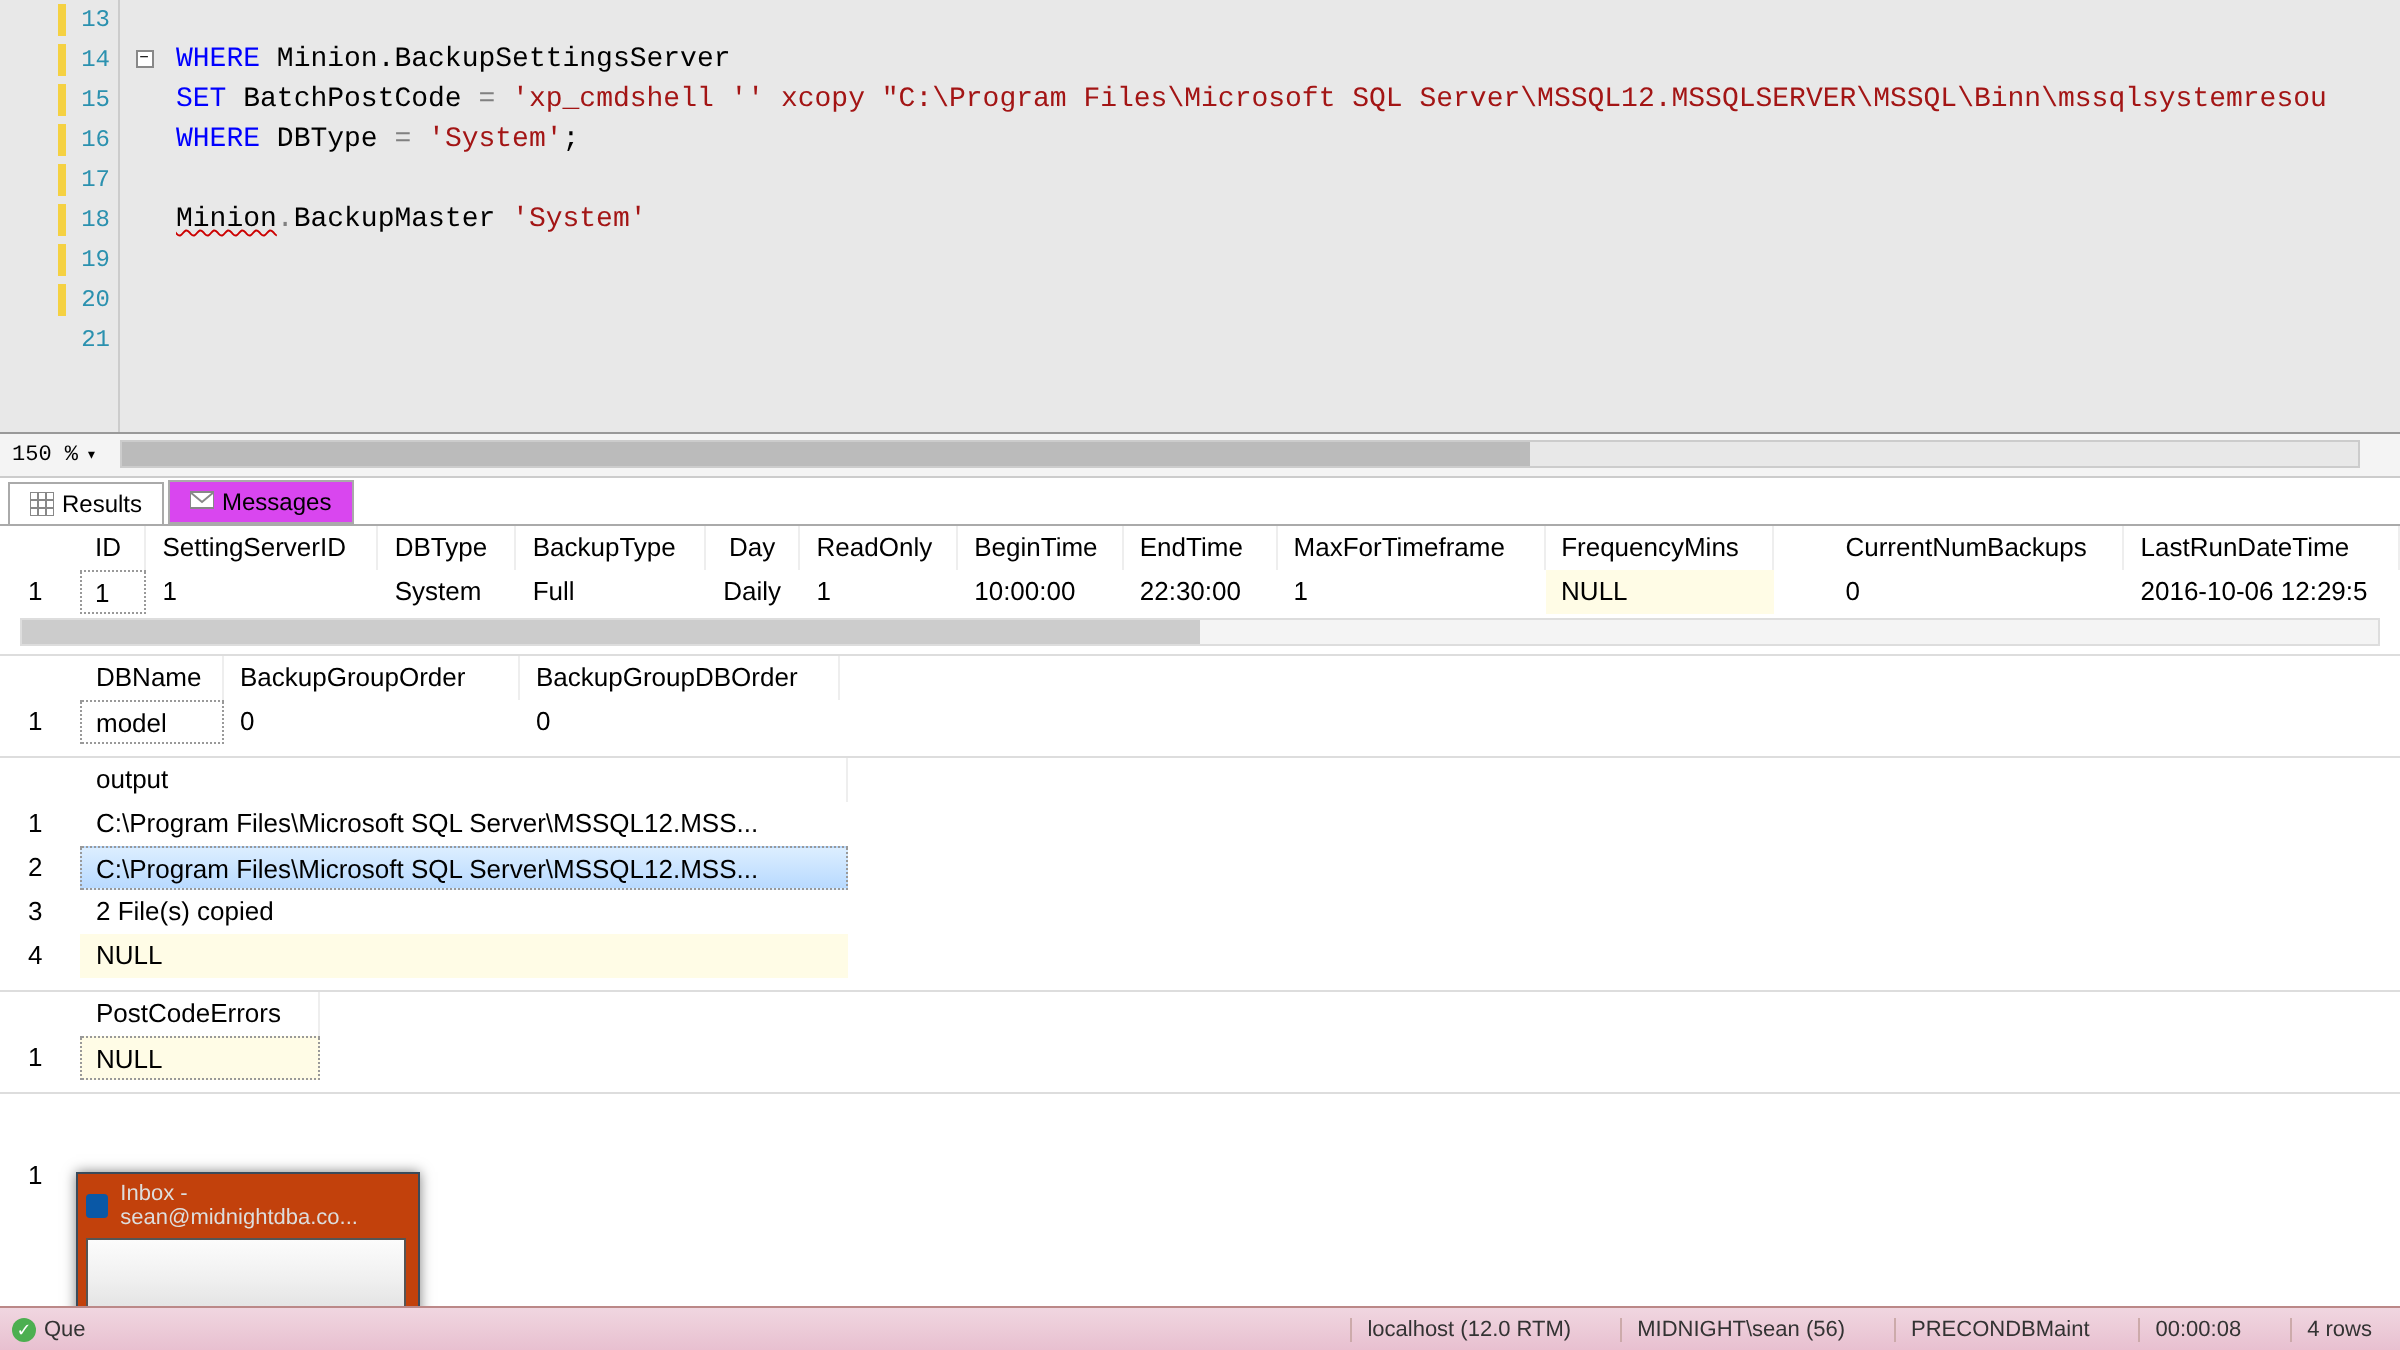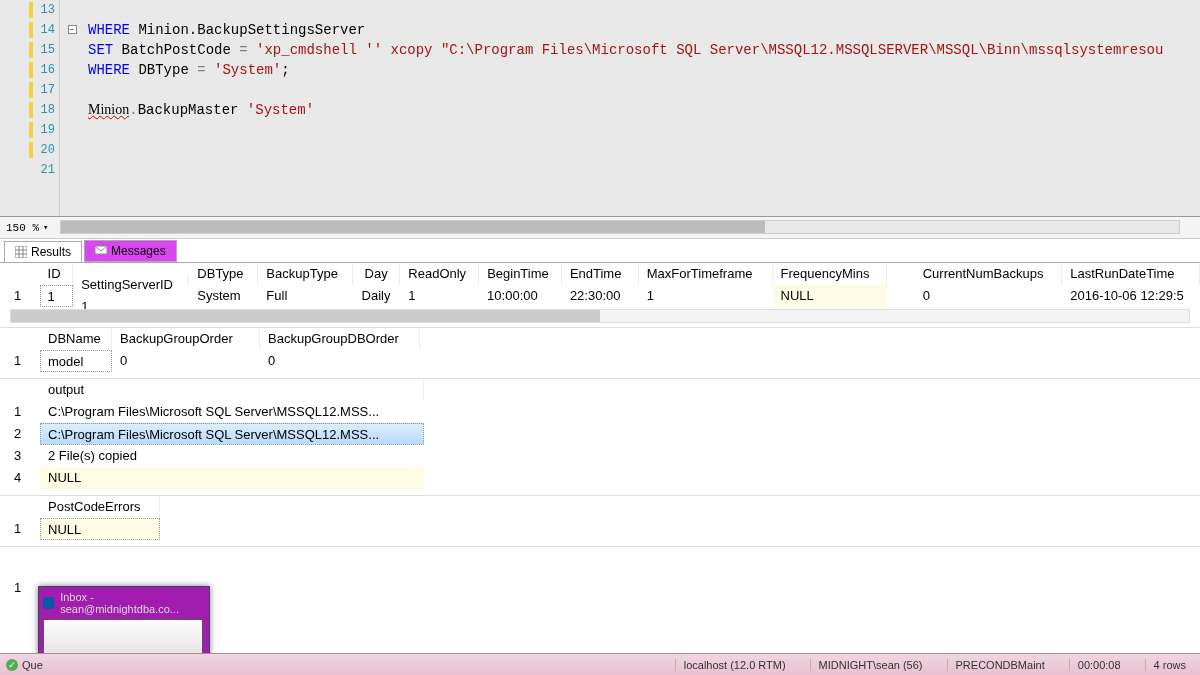--- a/index.html
+++ b/index.html
@@ -51,21 +51,21 @@
   .code-line {
     height: 20px;
     line-height: 20px;
     font-size: 14px;
     white-space: pre;
   }
   .kw { color: #0000ff; }
   .dot { color: #808080; }
   .txt { color: #000; }
   .red { color: #a31515; }
-  .wavy { text-decoration: underline wavy #cc0000; text-decoration-thickness: 1px; font-family: Liberation Serif, serif; }
+  .wavy { text-decoration: underline wavy #cc0000; text-decoration-thickness: 1px; }
   .collapse-indicator {
     position: absolute;
     left: 66px;
     width: 12px;
     display: flex;
     flex-direction: column;
     align-items: center;
   }
   .collapse-box {
     width: 9px; height: 9px;
@@ -173,21 +173,21 @@
     height: 100%;
     background: #ccc;
     width: 50%;
   }
   .sep { height: 6px; background: #fff; }
   .taskbar-popup {
     position: absolute;
     left: 38px;
     top: 586px;
     width: 172px;
-    background: #a21caf;
+    background: #c2410c;
     border: 1px solid #3a4a5a;
     box-shadow: 0 0 6px rgba(0,0,0,0.5);
     padding: 4px;
     font-family: 'Segoe UI', sans-serif;
     font-size: 11px;
     color: #ddd;
   }
   .taskbar-popup .tp-title {
     display: flex;
     align-items: center;
@@ -223,21 +223,21 @@
     width: 12px; height: 12px;
     border-radius: 50%;
     background: #4caf50;
     display: inline-flex;
     align-items: center;
     justify-content: center;
     color: #fff;
     font-size: 9px;
   }
   .col-ID { width: 34px; }
-  .col-SettingServerID { width: 118px; margin-top: 11px; }
+  .col-SettingServerID { width: 118px; }
   .col-DBType { width: 70px; }
   .col-BackupType { width: 96px; }
   .col-Day { width: 48px; text-align: center; }
   .col-ReadOnly { width: 80px; }
   .col-BeginTime { width: 84px; }
   .col-EndTime { width: 78px; }
   .col-MaxForTimeframe { width: 136px; }
   .col-FrequencyMins { width: 116px; }
   .col-CurrentNumBackups { width: 150px; margin-left: 28px; }
   .col-LastRunDateTime { width: 140px; }

